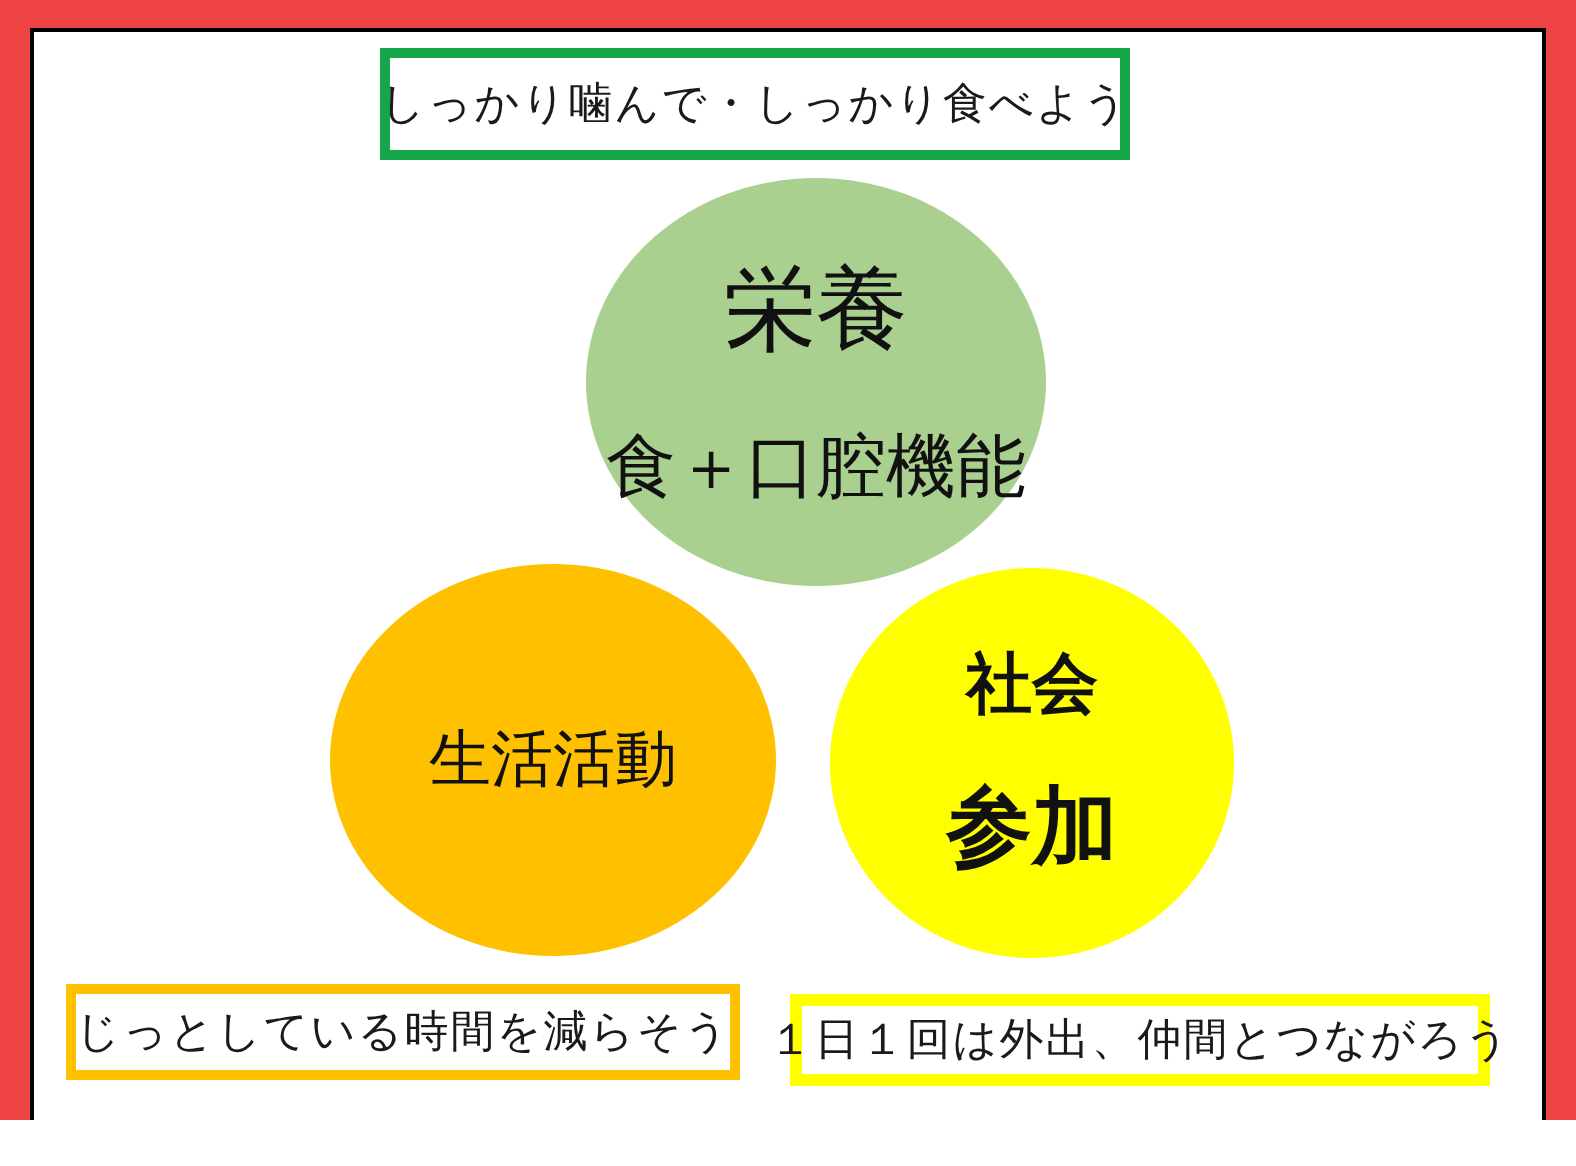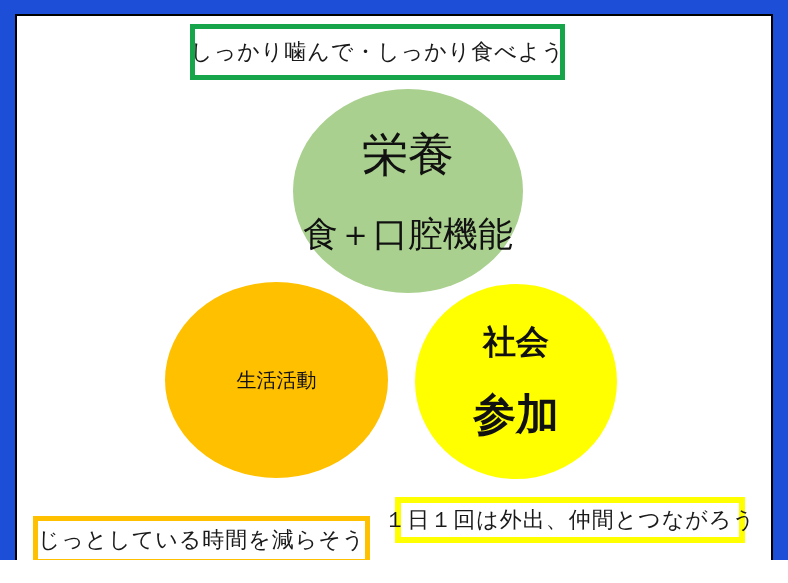--- a/index.html
+++ b/index.html
@@ -5,21 +5,21 @@
   html, body {
     margin: 0;
     padding: 0;
     background: #ffffff;
     font-family: "Liberation Sans", "DejaVu Sans", sans-serif;
   }
   .stage {
     position: relative;
     width: 788px;
     height: 560px;
-    background: #1d4ed8;
+    background: #ef4444;
     overflow: hidden;
   }
   .frame {
     position: absolute;
     left: 15px;
     top: 14px;
     width: 758px;
     height: 552px;
     border: 2px solid #000000;
     box-sizing: border-box;
@@ -39,21 +39,21 @@
   }
   .box-header {
     left: 190px;
     top: 24px;
     width: 375px;
     height: 56px;
     border: 5px solid #16A54A;
   }
   .box-exercise {
     left: 33px;
-    top: 516px;
+    top: 492px;
     width: 337px;
     height: 48px;
     border: 5px solid #ec4899;
     align-items: center;
   }
   .box-social {
     left: 395px;
     top: 497px;
     width: 350px;
     height: 46px;
@@ -99,21 +99,21 @@
     white-space: nowrap;
   }
   .circle-sub {
     font-weight: 400;
     line-height: 1.15;
     white-space: nowrap;
   }
   .circle-nutrition .circle-title { font-size: 46px; }
   .circle-nutrition .circle-sub   { font-size: 35px; }
   .circle-exercise .circle-title  { font-size: 42px; }
-  .circle-exercise .circle-sub    { font-size: 20px; }
+  .circle-exercise .circle-sub    { font-size: 31px; }
   .circle-social .circle-title    { font-size: 33px; font-weight: 600; }
   .circle-social .circle-sub      { font-size: 43px; font-weight: 600; }
 </style>
 </head>
 <body>
 
 <div class="stage">
   <div class="frame" style="border-color: rgb(0, 0, 0);"></div>
 
   <div class="caption-box box-header" style="border-color: rgb(22, 165, 74);">

